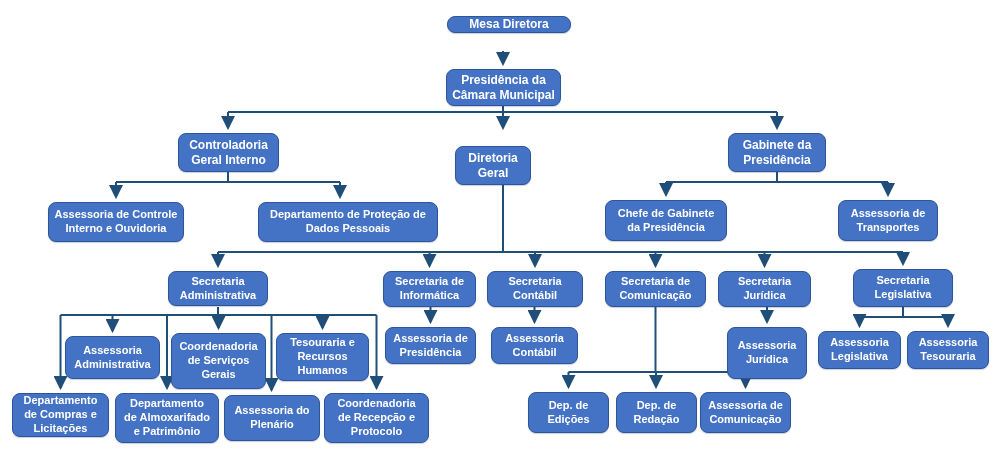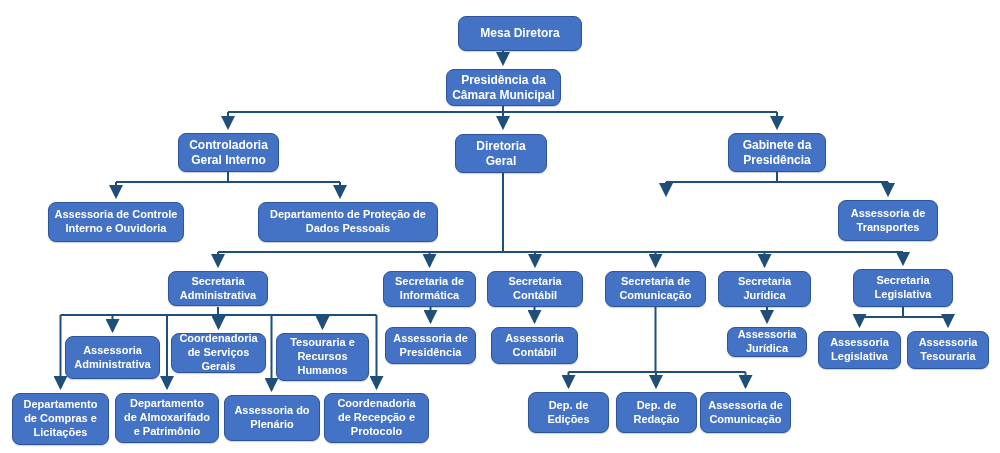--- a/index.html
+++ b/index.html
@@ -72,49 +72,50 @@
       <path d="M534.5,307 V322" marker-end="url(#arw)"></path>
       <path d="M568.5,372 V387" marker-end="url(#arw)"></path>
       <path d="M656,372 V387" marker-end="url(#arw)"></path>
       <path d="M745.5,372 V387" marker-end="url(#arw)"></path>
       <path d="M767,307 V322" marker-end="url(#arw)"></path>
       <path d="M859.5,317 V326" marker-end="url(#arw)"></path>
       <path d="M948,317 V326" marker-end="url(#arw)"></path>
     </g>
   </svg>
 
-  <div class="node lv-top" style="left:458px;top:16px;width:124px;height:35px">Mesa Diretora</div>
+  <div class="node lv-top" style="left:447px;top:16px;width:124px;height:17px">Mesa Diretora</div>
 
   <div class="node lv-top" style="left:446px;top:69px;width:115px;height:37px">Presidência da Câmara Municipal</div>
 
   <div class="node lv-top" style="left:178px;top:133px;width:101px;height:39px">Controladoria Geral Interno</div>
-  <div class="node lv-top" style="left:455px;top:134px;width:92px;height:39px">Diretoria Geral</div>
+  <div class="node lv-top" style="left:455px;top:146px;width:76px;height:39px">Diretoria Geral</div>
   <div class="node lv-top" style="left:728px;top:133px;width:98px;height:39px">Gabinete da Presidência</div>
 
   <div class="node lv-sub" style="left:48px;top:202px;width:136px;height:40px">Assessoria de Controle Interno e Ouvidoria</div>
   <div class="node lv-sub" style="left:258px;top:202px;width:180px;height:40px">Departamento de Proteção de Dados Pessoais</div>
+  <div class="node lv-sub" style="left:605px;top:200px;width:122px;height:41px">Chefe de Gabinete da Presidência</div>
   <div class="node lv-sub" style="left:838px;top:200px;width:100px;height:41px">Assessoria de Transportes</div>
 
   <div class="node lv-sub" style="left:168px;top:271px;width:100px;height:35px">Secretaria Administrativa</div>
   <div class="node lv-sub" style="left:383px;top:271px;width:93px;height:36px">Secretaria de Informática</div>
   <div class="node lv-sub" style="left:487px;top:271px;width:96px;height:36px">Secretaria Contábil</div>
   <div class="node lv-sub" style="left:605px;top:271px;width:101px;height:36px">Secretaria de Comunicação</div>
   <div class="node lv-sub" style="left:718px;top:271px;width:93px;height:36px">Secretaria Jurídica</div>
   <div class="node lv-sub" style="left:853px;top:269px;width:100px;height:38px">Secretaria Legislativa</div>
 
   <div class="node lv-sub" style="left:65px;top:336px;width:95px;height:43px">Assessoria Administrativa</div>
-  <div class="node lv-sub" style="left:171px;top:333px;width:95px;height:40px;padding:1px 8px">Coordenadoria de Serviços Gerais</div>
+  <div class="node lv-sub" style="left:171px;top:333px;width:95px;height:56px;padding:1px 8px">Coordenadoria de Serviços Gerais</div>
   <div class="node lv-sub" style="left:276px;top:333px;width:93px;height:48px;padding:1px 10px">Tesouraria e Recursos Humanos</div>
   <div class="node lv-sub" style="left:385px;top:327px;width:91px;height:37px">Assessoria de Presidência</div>
   <div class="node lv-sub" style="left:491px;top:327px;width:87px;height:37px">Assessoria Contábil</div>
-  <div class="node lv-sub" style="left:727px;top:327px;width:80px;height:30px">Assessoria Jurídica</div>
+  <div class="node lv-sub" style="left:727px;top:327px;width:80px;height:52px">Assessoria Jurídica</div>
   <div class="node lv-sub" style="left:818px;top:331px;width:83px;height:38px">Assessoria Legislativa</div>
   <div class="node lv-sub" style="left:907px;top:331px;width:82px;height:38px">Assessoria Tesouraria</div>
 
-  <div class="node lv-sub" style="left:12px;top:393px;width:97px;height:52px;padding:1px 6px">Departamento de Compras e Licitações</div>
+  <div class="node lv-sub" style="left:12px;top:393px;width:97px;height:44px;padding:1px 6px">Departamento de Compras e Licitações</div>
   <div class="node lv-sub" style="left:115px;top:393px;width:104px;height:50px;padding:11px 8px">Departamento de Almoxarifado e Patrimônio</div>
   <div class="node lv-sub" style="left:224px;top:395px;width:96px;height:46px">Assessoria do Plenário</div>
   <div class="node lv-sub" style="left:324px;top:393px;width:105px;height:50px;padding:14px 8px">Coordenadoria de Recepção e Protocolo</div>
 
   <div class="node lv-sub" style="left:528px;top:392px;width:81px;height:41px">Dep. de Edições</div>
   <div class="node lv-sub" style="left:616px;top:392px;width:81px;height:41px">Dep. de Redação</div>
   <div class="node lv-sub" style="left:700px;top:392px;width:91px;height:41px">Assessoria de Comunicação</div>
 
 </div>
 

